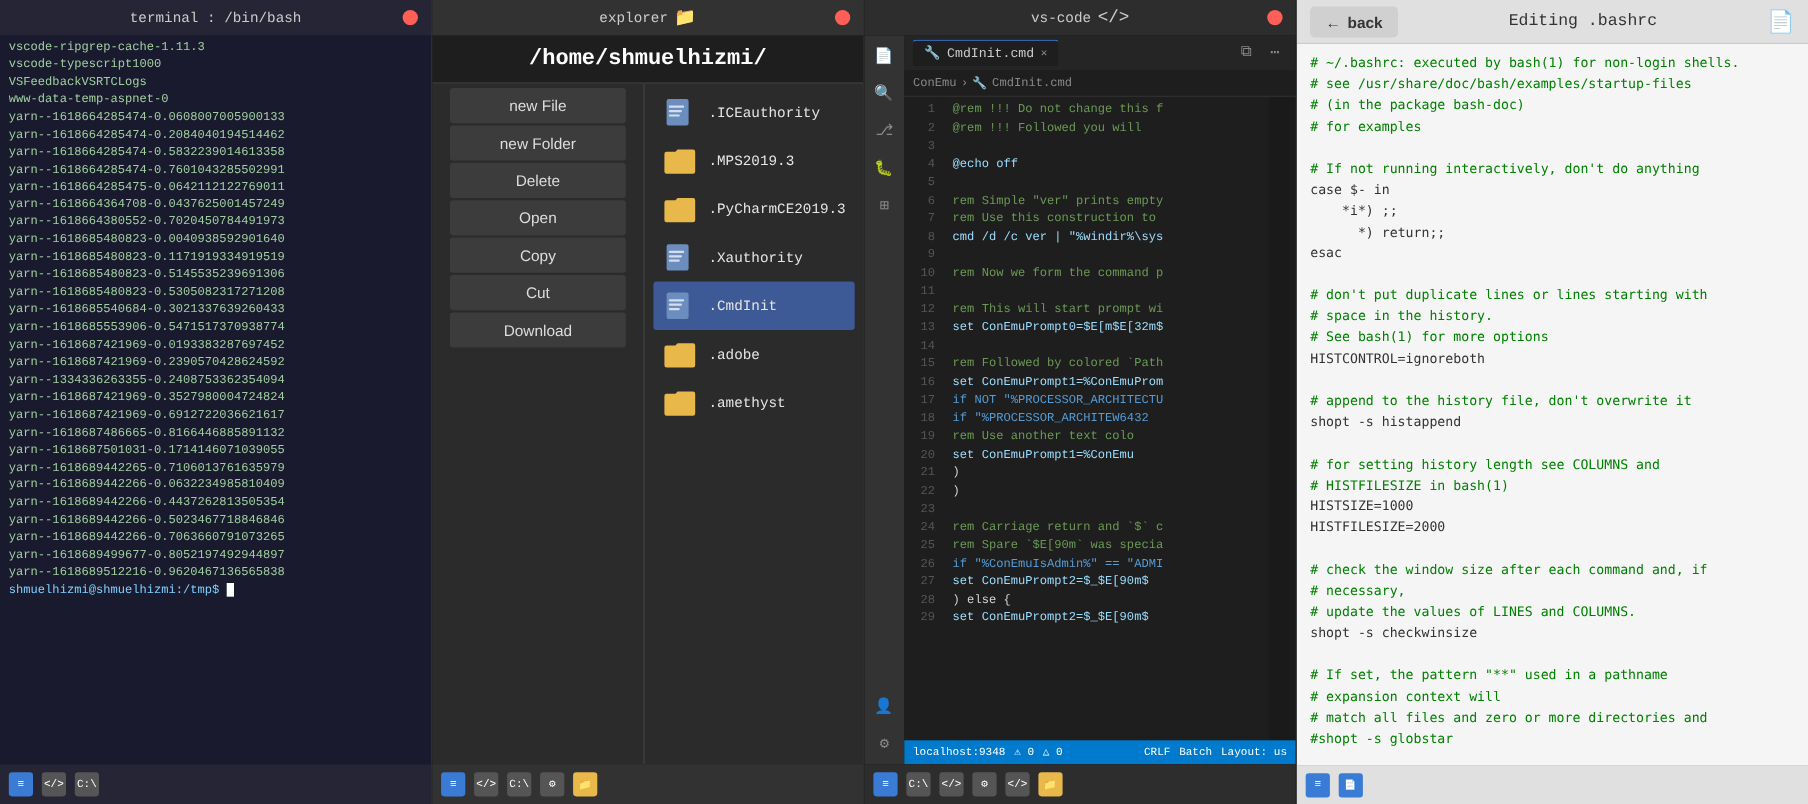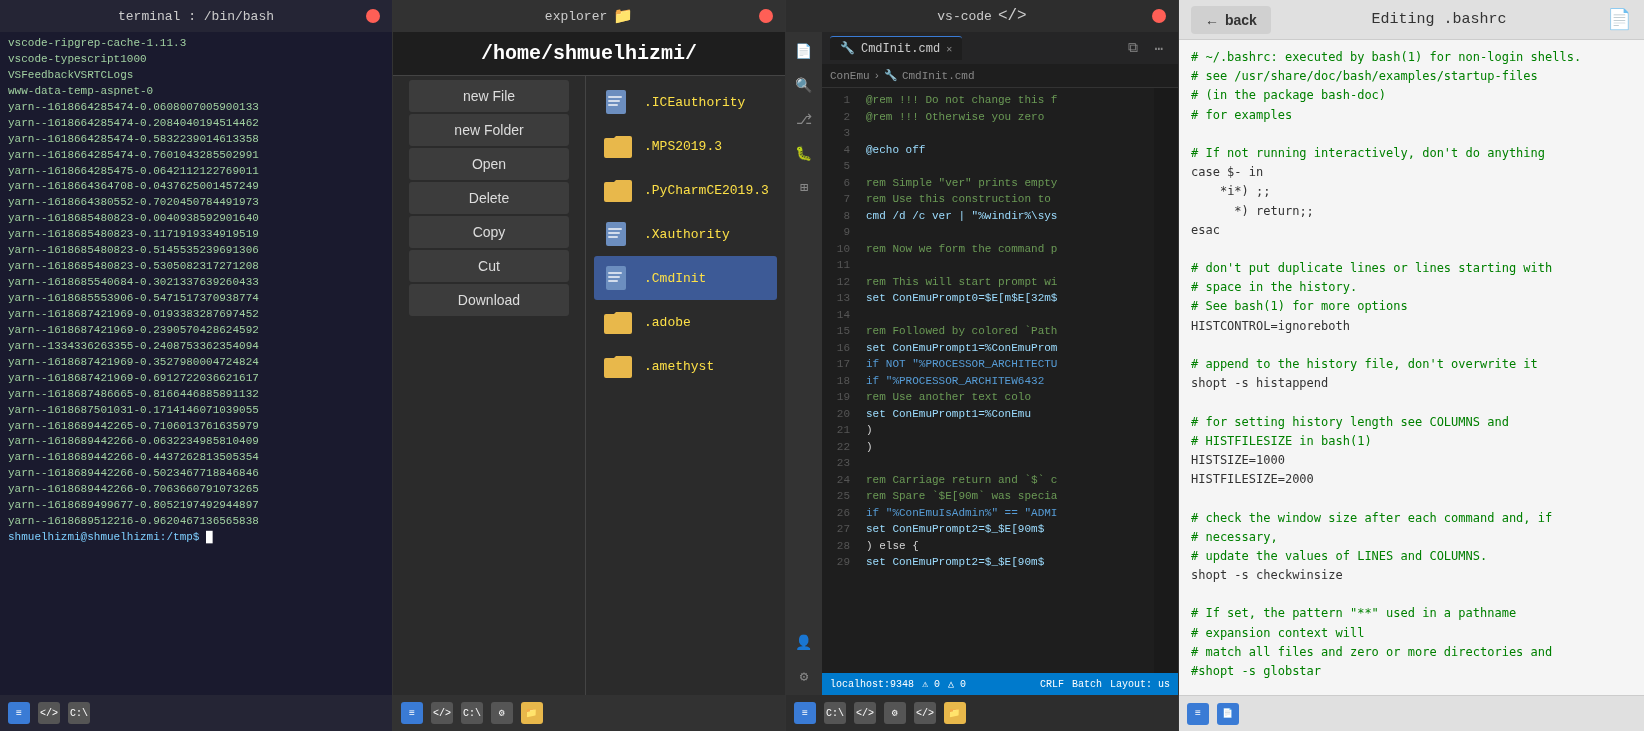--- a/index.html
+++ b/index.html
@@ -132,21 +132,21 @@
       display: flex;
       align-items: center;
       padding: 8px 8px;
       cursor: pointer;
       border-radius: 3px;
       gap: 10px;
     }
     .file-item.selected { background: #3d5a96; }
     .file-name {
       font-size: 13px;
-      color: #fde047;
+      color: #e5e5e5;
       flex: 1;
     }
     .folder-svg { width: 32px; height: 28px; }
     .explorer-footer {
       height: 36px;
       background: #323232;
       display: flex;
       align-items: center;
       padding: 0 8px;
       gap: 8px;
@@ -405,22 +405,22 @@
   <div class="titlebar">
     <span class="titlebar-text">explorer</span>
     <span style="margin-left:6px; color:#ffbd2e;">📁</span>
     <span class="titlebar-dot dot-red" style="right:12px"></span>
   </div>
   <div class="explorer-path">/home/shmuelhizmi/</div>
   <div class="explorer-layout">
     <div class="explorer-actions">
       <button class="action-btn">new File</button>
       <button class="action-btn">new Folder</button>
+      <button class="action-btn">Delete</button>
       <button class="action-btn">Open</button>
-      <button class="action-btn">Delete</button>
       <button class="action-btn">Copy</button>
       <button class="action-btn">Cut</button>
       <button class="action-btn">Download</button>
     </div>
     <div class="file-list">
 
       <div class="file-item">
         <svg class="folder-svg" viewBox="0 0 28 28">
           <rect x="2" y="2" width="20" height="24" rx="2" fill="#6c8ebf"></rect>
           <rect x="4" y="8" width="14" height="2" rx="1" fill="#fff" opacity="0.7"></rect>
@@ -550,21 +550,21 @@
             <div>23</div>
             <div>24</div>
             <div>25</div>
           <div>26</div>
             <div>27</div>
             <div>28</div>
             <div>29</div>
         </div>
         <div class="code-content">
           <div class="code-line code-rem">@rem !!! Do not change this f</div>
-          <div class="code-line code-rem">@rem !!!  Otherwise you zero </div>
+          <div class="code-line code-rem">@rem !!!  Followed you will </div>
           <div class="code-line">&nbsp;</div>
           <div class="code-line code-cmd">@echo off</div>
           <div class="code-line">&nbsp;</div>
           <div class="code-line code-rem">rem Simple "ver" prints empty</div>
           <div class="code-line code-rem">rem Use this construction to </div>
           <div class="code-line code-cmd">cmd /d /c ver | "%windir%\sys</div>
           <div class="code-line">&nbsp;</div>
           <div class="code-line code-rem">rem Now we form the command p</div>
           <div class="code-line">&nbsp;</div>
           <div class="code-line code-rem">rem This will start prompt wi</div>

